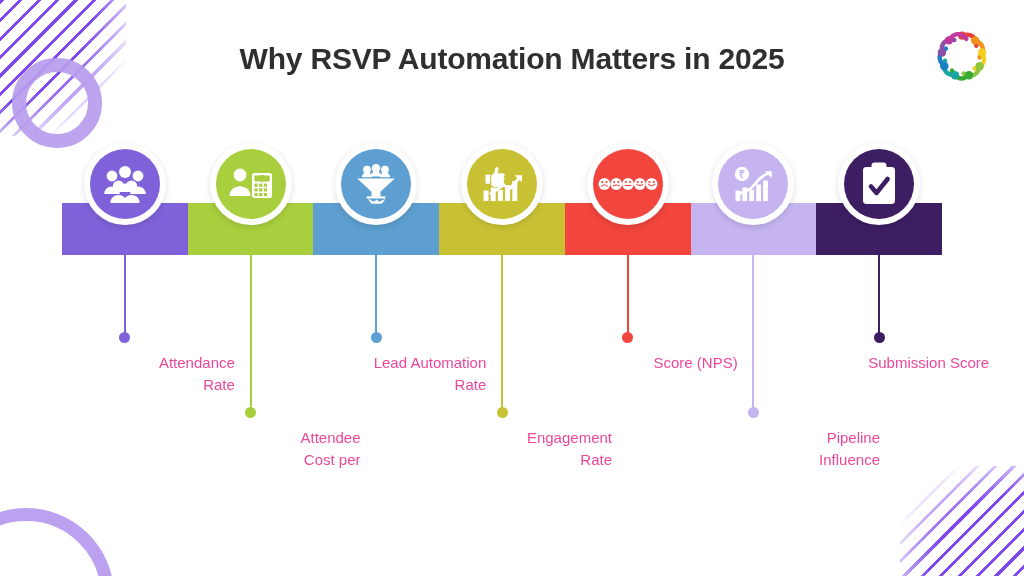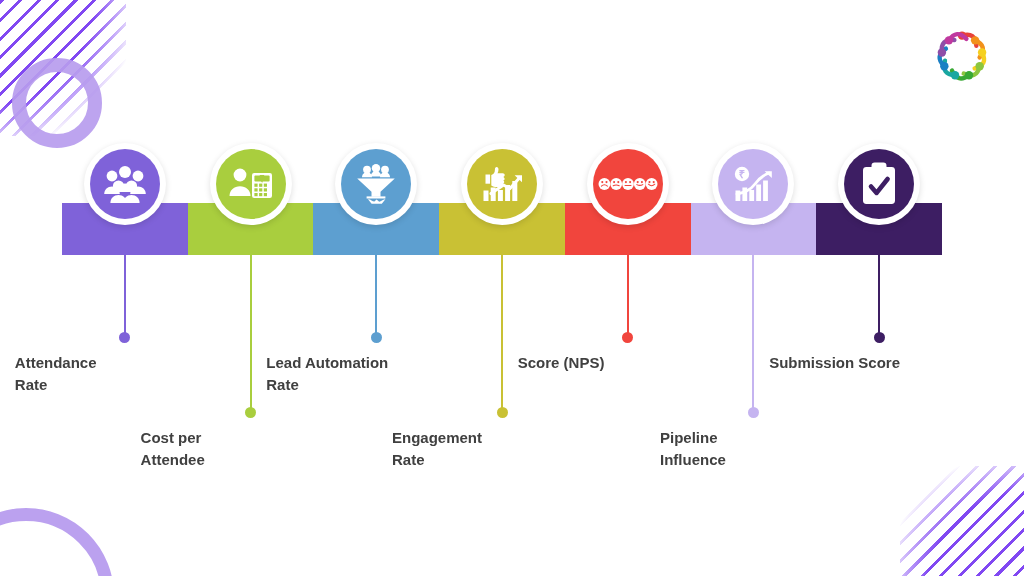--- a/index.html
+++ b/index.html
@@ -128,37 +128,38 @@
     position: absolute;
     left: 50%;
     width: 11px; height: 11px;
     margin-left: -5.5px;
     border-radius: 50%;
   }
 
   
   .label {
     position: absolute;
-    text-align: left;
+    text-align: right;
     font-size: 15px;
-    font-weight: bold;
-    color: #404040;
+    font-weight: normal;
+    color: #ec4899;
     line-height: 1.45;
   }
 </style>
 </head>
 <body>
 
 <div id="canvas">
 
   <div class="deco deco-stripes-tl"></div>
   <div class="deco deco-ring-tl"></div>
   <div class="deco deco-ring-bl"></div>
   <div class="deco deco-stripes-br"></div>
 
+  <div id="title">Why RSVP Automation Matters in 2025</div>
 
   <div id="logo">
     <svg viewBox="0 0 100 100" width="68" height="68" aria-hidden="true">
       <g id="logo-petals">
           <circle cx="50.00" cy="20.00" r="6.2" fill="#e8423a"></circle>
           <path d="M 50.00 20.00 Q 69.66 14.02 71.15 34.88" stroke="#e8423a" stroke-width="6.5" fill="none" stroke-linecap="round"></path>
           <circle cx="69.28" cy="27.02" r="6.2" fill="#f2911b"></circle>
           <path d="M 69.28 27.02 Q 88.19 35.07 75.92 52.01" stroke="#f2911b" stroke-width="6.5" fill="none" stroke-linecap="round"></path>
           <circle cx="79.54" cy="44.79" r="6.2" fill="#f5d020"></circle>
           <path d="M 79.54 44.79 Q 88.85 63.11 68.57 68.20" stroke="#f5d020" stroke-width="6.5" fill="none" stroke-linecap="round"></path>
@@ -214,22 +215,22 @@
               <path d="M21.4 39c0-4.8 3.6-7.9 8.1-7.9s8.1 3.1 8.1 7.9z"></path>
         </g>
           </svg>
         </div>
       </div>
       <div class="conn" style="left: 240.571px; top: 255px; width: 20px; height: 167px;">
         <div class="line" style="height:155px;background:#a9ce3e"></div>
        <div class="dot" style="top:152px;background:#a9ce3e"></div>
       </div>
       <div class="label" style="left: 140.571px; width: 220px; top: 427px;">
-        <div>Cost per</div>
-       <div>Attendee</div>
+        <div>Attendee</div>
+       <div>Cost per</div>
       </div>
       <div class="node" style="left: 209.571px;">
         <div class="halo"></div>
        <div class="disc" style="background:#a9ce3e">
           <svg width="46" height="40" viewBox="0 0 46 40">
         <g fill="white">
           <circle cx="12" cy="11" r="6.4"></circle>
           <path d="M1.5 32c0-6 4.7-9.8 10.5-9.8S22.5 26 22.5 32z"></path>
           <rect x="24" y="9" width="20" height="25" rx="2.2"></rect>
         </g>

